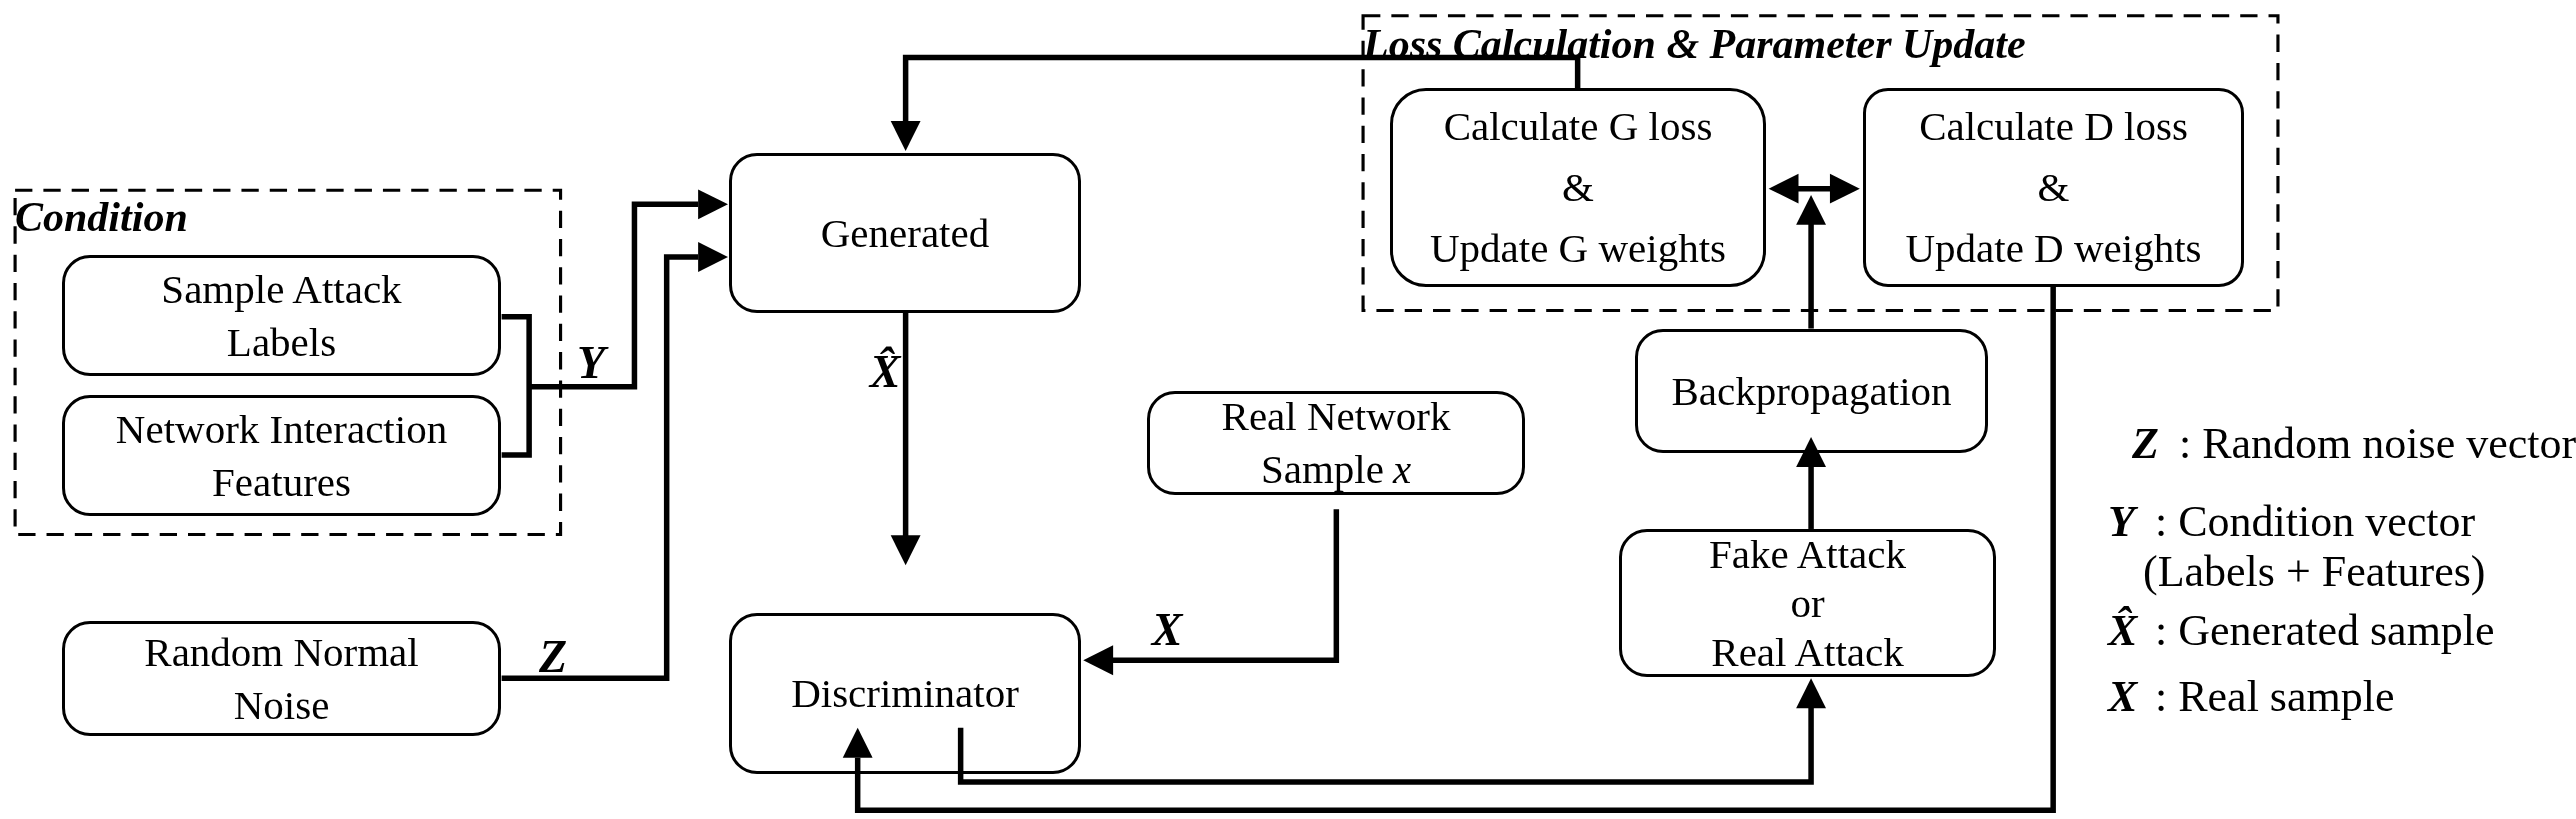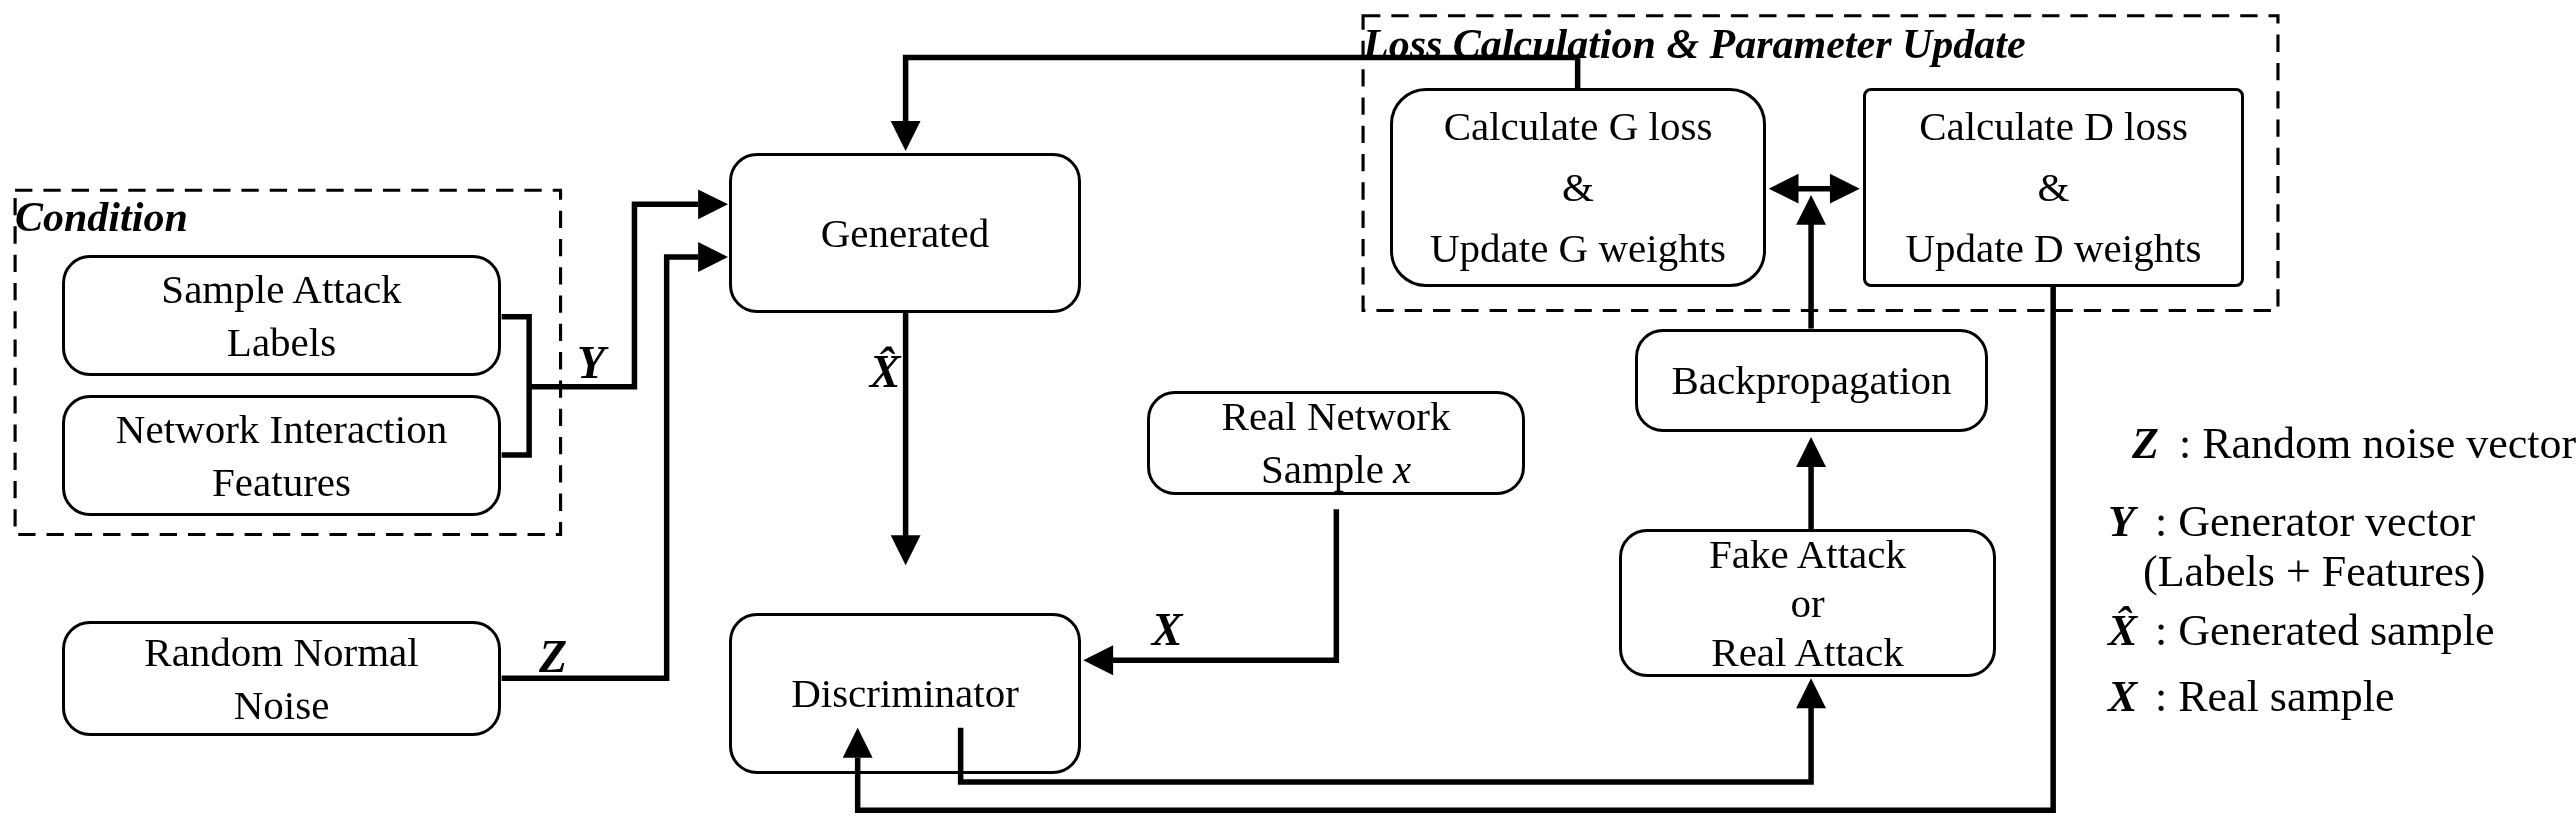--- a/index.html
+++ b/index.html
@@ -39,22 +39,22 @@
     line-height: 53px;
     white-space: nowrap;
   }
   .n-attack   { left: 62px;  top: 255px; width: 439px; height: 121px; }
   .n-features { left: 62px;  top: 395px; width: 439px; height: 121px; }
   .n-noise    { left: 62px;  top: 621px; width: 439px; height: 115px; }
   .n-generator{ left: 729px; top: 153px; width: 352px; height: 160px; }
   .n-discrim  { left: 729px; top: 567px; width: 352px; height: 161px; margin-top: 46px; }
   .n-realsamp { left: 1147px;top: 391px; width: 378px; height: 104px; }
   .n-gloss    { left: 1390px;top: 88px; width: 376px; height: 199px; border-radius: 36px; line-height: 61px; }
-  .n-dloss    { left: 1863px;top: 88px; width: 381px; height: 199px; border-radius: 8px; line-height: 61px; }
-  .n-backprop { left: 1635px;top: 329px; width: 353px; height: 103px; }
+  .n-dloss    { left: 1863px;top: 88px; width: 381px; height: 199px; border-radius: 25px; line-height: 61px; }
+  .n-backprop { left: 1635px;top: 329px; width: 353px; height: 124px; }
   .n-fakereal { left: 1619px;top: 529px; width: 377px; height: 148px; line-height: 49px; }
   .var-italic { font-style: italic; margin-left: 0.22em; }
 
   .group-title {
     position: absolute;
     z-index: 2;
     font-weight: bold;
     font-style: italic;
     font-size: 42px;
     line-height: 44px;
@@ -225,21 +225,21 @@
 
   <div class="edge-label l-y">Y</div>
   <div class="edge-label l-z">Z</div>
   <div class="edge-label l-xhat">X̂</div>
   <div class="edge-label l-x">X</div>
 
   <div class="legend-row lr1">
     <span class="legend-key">Z</span><span class="legend-desc">: Random noise vector</span>
   </div>
   <div class="legend-row lr2">
-    <span class="legend-key">Y</span><span class="legend-desc">: Generator vector</span>
+    <span class="legend-key">Y</span><span class="legend-desc">: Condition vector</span>
   </div>
   <div class="legend-row lr3">
     <span class="legend-desc">(Labels + Features)</span>
   </div>
   <div class="legend-row lr4">
     <span class="legend-key">X̂</span><span class="legend-desc">: Generated sample</span>
   </div>
   <div class="legend-row lr5">
     <span class="legend-key">X</span><span class="legend-desc">: Real sample</span>
   </div>

